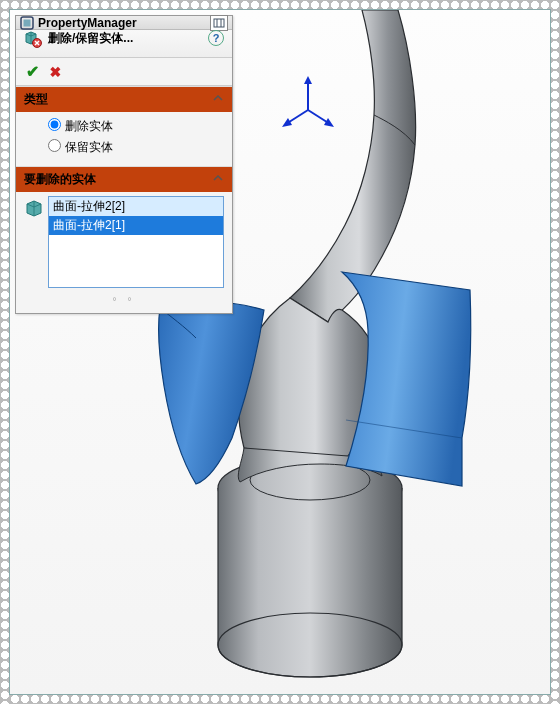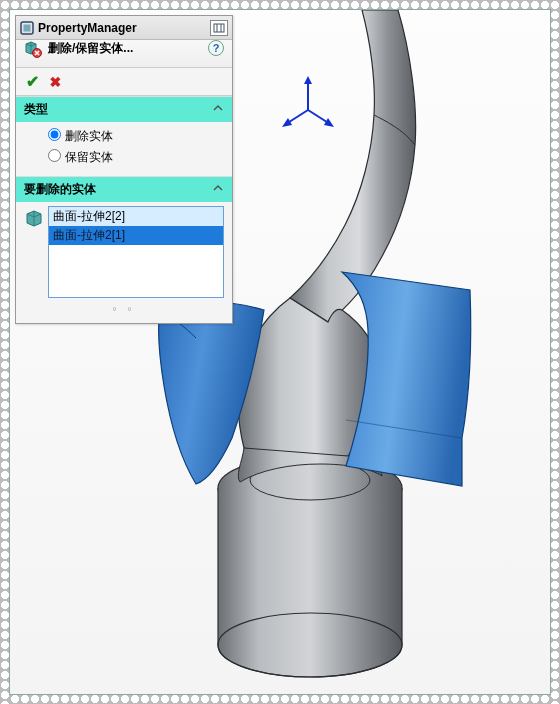--- a/index.html
+++ b/index.html
@@ -63,21 +63,21 @@
     width: 218px;
     background: #f4f4f4;
     border: 1px solid #999;
     box-shadow: 1px 1px 2px rgba(0,0,0,0.15);
     z-index: 20;
   }
   .pm-title {
     display: flex;
     align-items: center;
     background: linear-gradient(#ececec, #dcdcdc);
-    height: 24px;
+    height: 14px;
     border-bottom: 1px solid #bbb;
     padding: 0 4px;
     font-weight: bold;
   }
   .pm-title .t-icon {
     width: 14px; height: 14px;
     margin-right: 4px;
     display: inline-flex;
     align-items: center; justify-content: center;
     color: #355;
@@ -133,21 +133,21 @@
     padding: 0 2px;
   }
   .section {
     border-top: 1px solid #ddd;
   }
   .section-title {
     display: flex;
     align-items: center;
     padding: 4px 8px;
     font-weight: bold;
-    background: #5eead4;
+    background: #c2410c;
     cursor: pointer;
     justify-content: flex-end;
   }
   .section-title .chev {
     margin-left: auto;
     color: #666;
   }
   .section-body {
     padding: 4px 8px 8px 8px;
   }
@@ -177,21 +177,21 @@
   .listbox .item {
     padding: 1px 4px;
     cursor: default;
     white-space: nowrap;
   }
   .listbox .item.hilite {
     background: #d6ecff;
   }
   .listbox .item.sel {
     background: #1e7bdc;
-    color: #0f172a;
+    color: #ffffff;
   }
   .dots {
     text-align: center;
     color: #aaa;
     font-size: 10px;
     padding: 0 0 6px 0;
     letter-spacing: 4px;
   }
 
   

